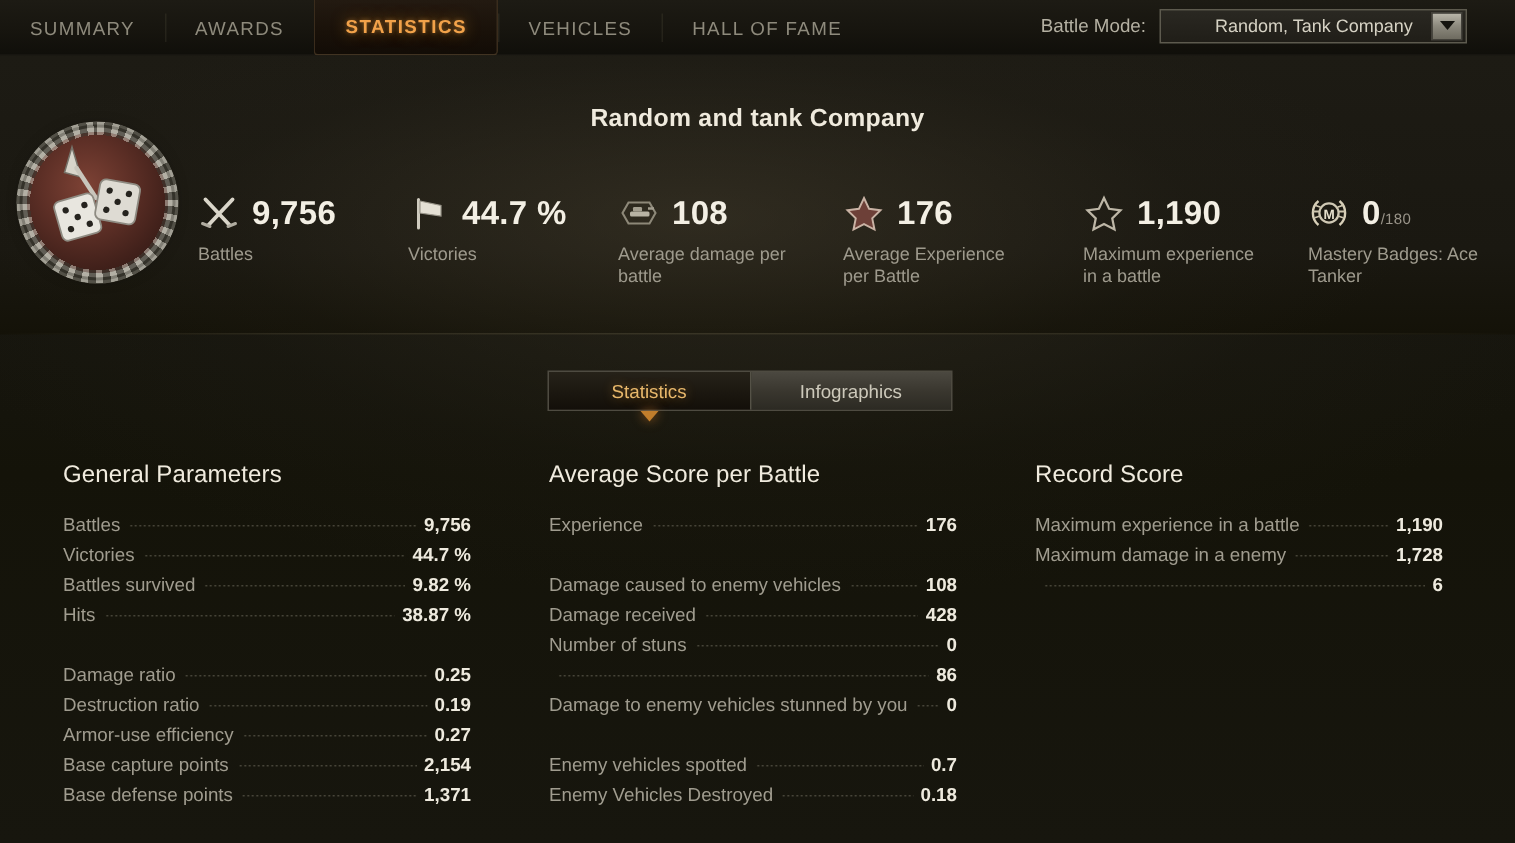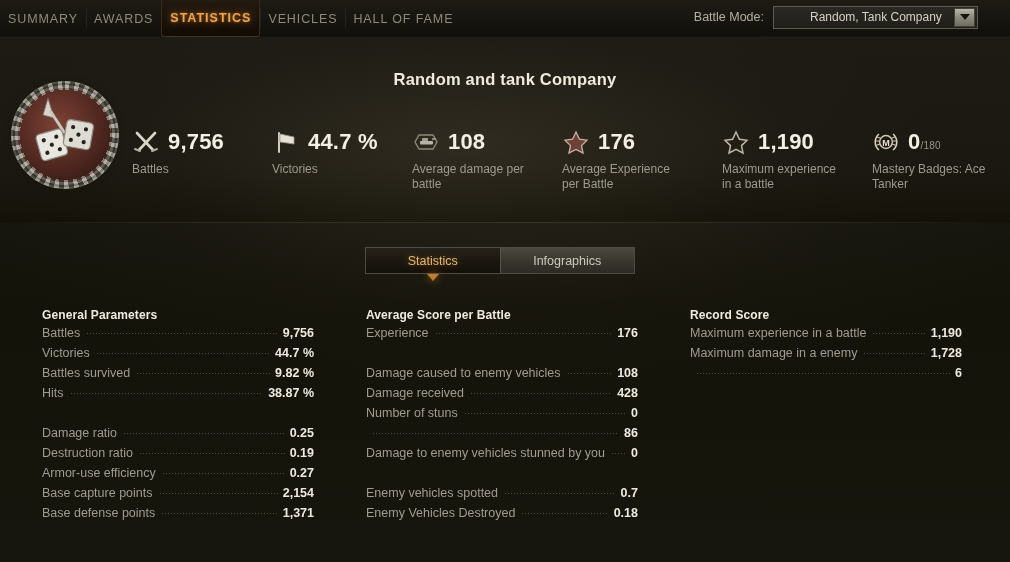--- a/index.html
+++ b/index.html
@@ -45,21 +45,21 @@
     left: 0; top: 0;
     height: 37px;
     display: flex;
     align-items: stretch;
   }
 
   .nav-tab {
     position: relative;
     display: flex;
     align-items: center;
-    padding: 0 8px;
+    padding: 0 20px;
     font-size: 12.5px;
     letter-spacing: 0.9px;
     color: #8e8a7c;
     text-transform: uppercase;
     cursor: pointer;
     user-select: none;
   }
   .nav-tab + .nav-tab::before {
     content: "";
     position: absolute;
@@ -286,24 +286,24 @@
   }
   .col {
     position: absolute;
     top: 0;
   }
   .col-0 { left: 42px;  width: 272px; }
   .col-1 { left: 366px; width: 272px; }
   .col-2 { left: 690px; width: 272px; }
 
   .col-title {
-    font-size: 12px;
-    font-weight: bold;
+    font-size: 16px;
+    font-weight: normal;
     color: #f0ebde;
-    margin-bottom: 4px;
+    margin-bottom: 17px;
     letter-spacing: 0.1px;
   }
 
   .row {
     display: flex;
     align-items: baseline;
     height: 20px;
     font-size: 12.5px;
   }
   .row-label {

